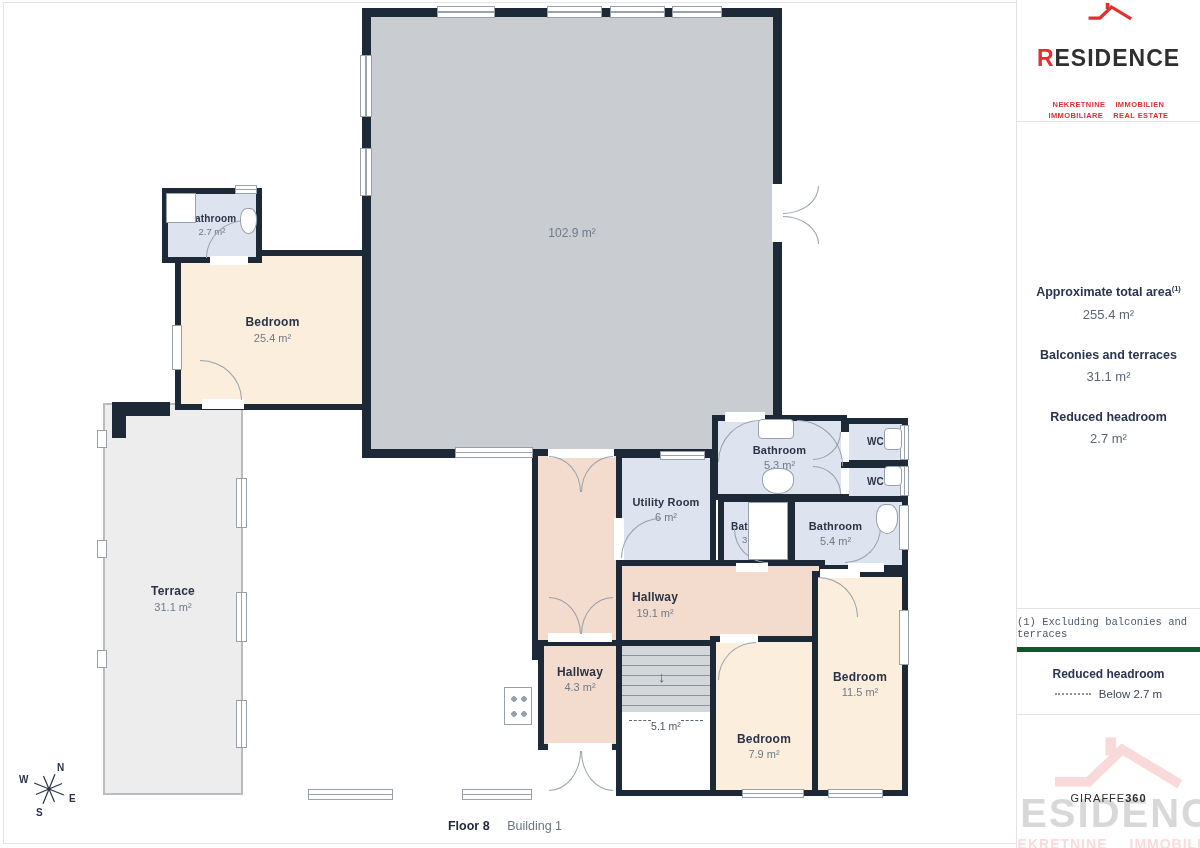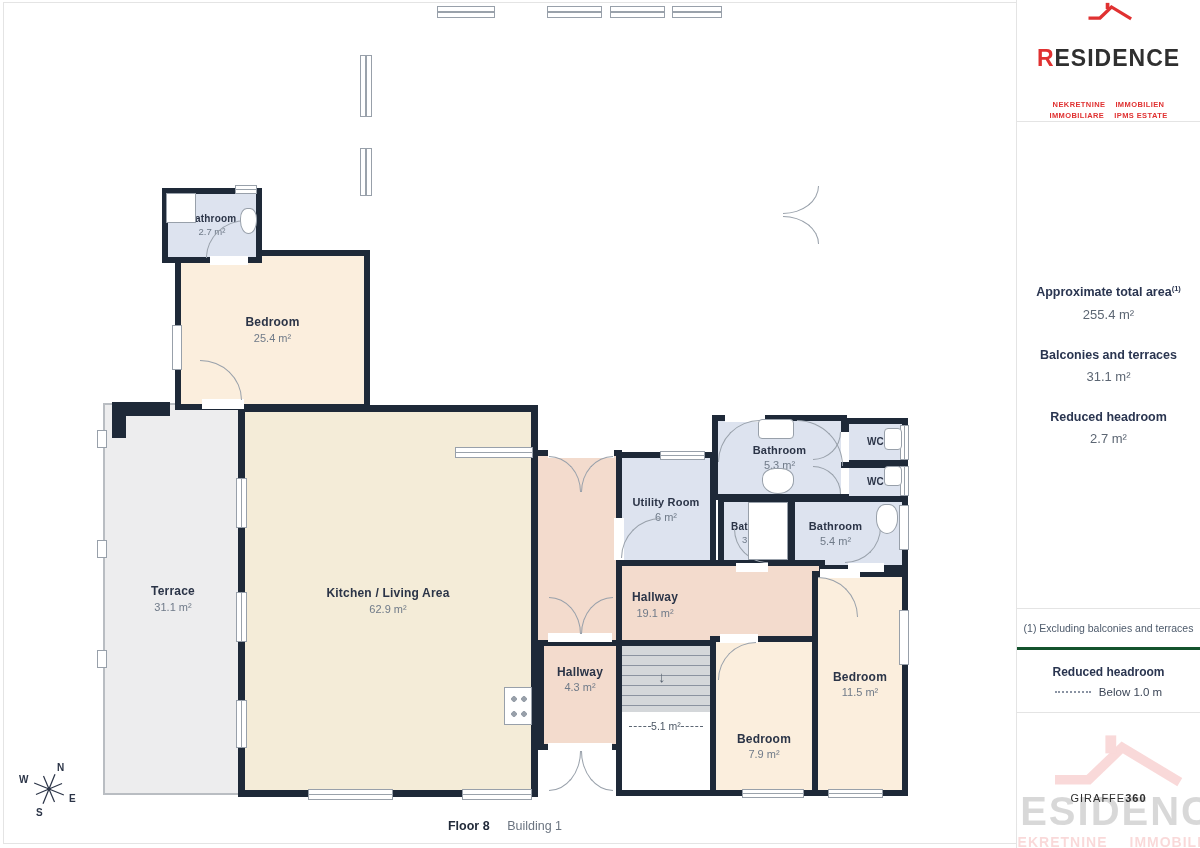--- a/index.html
+++ b/index.html
@@ -22,39 +22,39 @@
   .arc{position:absolute;box-sizing:border-box;border:0 solid #98a0aa;background:transparent;}
   .arc.tl{border-top-width:1.6px;border-left-width:1.6px;border-radius:100% 0 0 0;}
   .arc.tr{border-top-width:1.6px;border-right-width:1.6px;border-radius:0 100% 0 0;}
   .arc.bl{border-bottom-width:1.6px;border-left-width:1.6px;border-radius:0 0 0 100%;}
   .arc.br{border-bottom-width:1.6px;border-right-width:1.6px;border-radius:0 0 100% 0;}
   .fix{position:absolute;box-sizing:border-box;border:1.2px solid #98a0aa;background:#fff;}
   .wallstub{position:absolute;background:#1e2938;}
   .treads{position:absolute;left:622px;top:646px;width:88px;height:64px;
           background:repeating-linear-gradient(to bottom,#d4d7da 0 9px,#8b93a0 9px 10px);}
   .stairwhite{position:absolute;left:622px;top:712px;width:88px;height:78px;background:#fff;}
-  .stairs-label{position:absolute;left:616px;top:720px;width:100px;display:flex;align-items:center;justify-content:center;}
+  .stairs-label{position:absolute;left:616px;top:720px;width:100px;display:flex;align-items:flex-start;justify-content:center;}
   .stairs-label .dash{width:22px;border-top:1.6px dashed #5c6673;}
   .stairs-label span.txt{font-size:10.5px;color:#4b5664;}
   .downarrow{position:absolute;left:658px;top:668px;font-size:15px;color:#5c6673;}
 
   
   .sidebar{position:absolute;right:0;top:0;width:184px;height:100%;border-left:1px solid #e4e4e4;box-sizing:border-box;display:flex;flex-direction:column;background:#fff;}
   .sb-logo{height:122px;border-bottom:1px solid #e4e4e4;display:flex;flex-direction:column;align-items:center;justify-content:center;box-sizing:border-box;gap:24px;}
   .brand{font-size:23px;font-weight:700;letter-spacing:1px;color:#2f2f2f;line-height:1;margin-top:2px;}
   .brand .r{color:#e03131;}
   .taglines{margin-top:5px;font-size:7.5px;font-weight:700;color:#e03131;letter-spacing:.4px;text-align:center;line-height:1.5;}
   .taglines .row span{display:inline-block;}
   .taglines .row span+span{margin-left:10px;}
   .sb-stats{flex:0 0 486px;border-bottom:1px solid #e4e4e4;display:flex;flex-direction:column;align-items:center;justify-content:center;gap:26px;}
   .stat{text-align:center;}
   .stat .lab{font-size:12.5px;font-weight:700;color:#2a3550;}
   .stat .lab sup{font-size:7.5px;}
   .stat .val{font-size:13px;color:#5c6673;margin-top:7px;}
-  .sb-footnote{flex:0 0 38px;border-bottom:3px solid #14532d;display:flex;align-items:center;justify-content:center;font-size:10.5px;color:#4d5a6b;}
+  .sb-footnote{flex:0 0 38px;border-bottom:5px solid #14532d;display:flex;align-items:center;justify-content:center;font-size:10.5px;color:#4d5a6b;font-family:Liberation Mono, monospace;}
   .sb-legend{flex:0 0 62px;border-bottom:1px solid #e4e4e4;display:flex;flex-direction:column;align-items:center;justify-content:center;gap:7px;}
   .sb-legend .t{font-size:12px;font-weight:700;color:#2a3550;}
   .sb-legend .line{display:flex;align-items:center;gap:8px;font-size:11.5px;color:#3c4657;}
   .sb-legend .dots{width:36px;border-top:2px dotted #8a93a3;}
   .sb-disc{position:relative;flex:1;overflow:hidden;display:flex;flex-direction:column;align-items:center;justify-content:flex-start;padding-top:16px;box-sizing:border-box;}
   .sb-disc .txt{position:relative;z-index:2;font-size:10.5px;color:#55606e;text-align:center;line-height:1.45;padding:0 14px;}
   .giraffe{position:absolute;z-index:2;bottom:44px;width:100%;text-align:center;font-size:11px;color:#2e2e2e;letter-spacing:1px;}
   .giraffe b{font-weight:700;}
   .watermark{position:absolute;z-index:1;left:-52px;top:14px;opacity:.18;width:300px;text-align:center;}
   .watermark .wb{font-size:40px;font-weight:700;letter-spacing:2px;color:#2f2f2f;line-height:1;}
@@ -81,41 +81,40 @@
         <div class="rname">Terrace</div>
         <div class="rarea">31.1 m²</div>
       </div>
     </div>
     <div class="fix" style="left:97px;top:430px;width:10px;height:18px;"></div>
     <div class="fix" style="left:97px;top:540px;width:10px;height:18px;"></div>
     <div class="fix" style="left:97px;top:650px;width:10px;height:18px;"></div>
     <div class="wallstub" style="left:112px;top:402px;width:14px;height:36px;"></div>
     <div class="wallstub" style="left:122px;top:402px;width:48px;height:14px;"></div>
 
-    <div class="room" style="left:238px;top:405px;width:300px;height:392px;background:#f4ecd8;border-width:7px;">
-      <div class="rlabel">
-        <div class="rname">Kitchen / Living Area</div>
-        <div class="rarea">62.9 m²</div>
-      </div>
-    </div>
 
     <div class="room" style="left:175px;top:250px;width:195px;height:160px;background:#fbeedd;">
       <div class="rlabel">
         <div class="rname">Bedroom</div>
         <div class="rarea">25.4 m²</div>
       </div>
     </div>
 
     <div class="room small" style="left:162px;top:188px;width:100px;height:75px;background:#dde3ef;">
       <div class="rlabel">
         <div class="rname">Bathroom</div>
         <div class="rarea">2.7 m²</div>
       </div>
     </div>
 
+    <div class="room" style="left:362px;top:8px;width:420px;height:450px;background:#c9ccd0;border-width:9px;">
+      <div class="rlabel">
+        <div class="rarea" style="font-size:12px;">102.9 m²</div>
+      </div>
+    </div>
 
     <div class="room" style="left:532px;top:450px;width:90px;height:210px;background:#f3dbcd;"></div>
 
     <div class="room" style="left:616px;top:452px;width:100px;height:115px;background:#dde3ef;">
       <div class="rlabel">
         <div class="rname" style="font-size:11px;">Utility Room</div>
         <div class="rarea">6 m²</div>
       </div>
     </div>
 
@@ -283,21 +282,21 @@
 
   <div class="sidebar">
     <div class="sb-logo">
       <svg width="112" height="42" viewBox="0 0 120 50">
         <path d="M10 44 H38 L66 17 L114 46" stroke="#e03131" stroke-width="8" fill="none"></path>
         <rect x="52" y="7" width="9" height="15" fill="#e03131"></rect>
       </svg>
       <div class="brand"><span class="r">R</span><span>ESIDENCE</span></div>
       <div class="taglines">
         <div class="row"><span>NEKRETNINE</span><span>IMMOBILIEN</span></div>
-        <div class="row"><span>IMMOBILIARE</span><span>IPMS ESTATE</span></div>
+        <div class="row"><span>IMMOBILIARE</span><span>REAL ESTATE</span></div>
       </div>
     </div>
 
     <div class="sb-stats">
       <div class="stat">
         <div class="lab"><span>Approximate total area</span><sup>(1)</sup></div>
         <div class="val">255.4 m²</div>
       </div>
       <div class="stat">
         <div class="lab"><span>Balconies and terraces</span></div>
@@ -308,21 +307,21 @@
         <div class="val">2.7 m²</div>
       </div>
     </div>
 
     <div class="sb-footnote">(1) Excluding balconies and terraces</div>
 
     <div class="sb-legend">
       <div class="t">Reduced headroom</div>
       <div class="line">
         <span class="dots"></span>
-        <span>Below 1.0 m</span>
+        <span>Below 2.7 m</span>
       </div>
     </div>
 
     <div class="sb-disc">
       <div class="watermark">
         <svg width="170" height="60" viewBox="0 0 120 50">
           <path d="M10 44 H38 L66 17 L114 46" stroke="#e03131" stroke-width="8" fill="none"></path>
           <rect x="52" y="7" width="9" height="15" fill="#e03131"></rect>
         </svg>
         <div class="wb"><span class="r">R</span><span>ESIDENCE</span></div>

